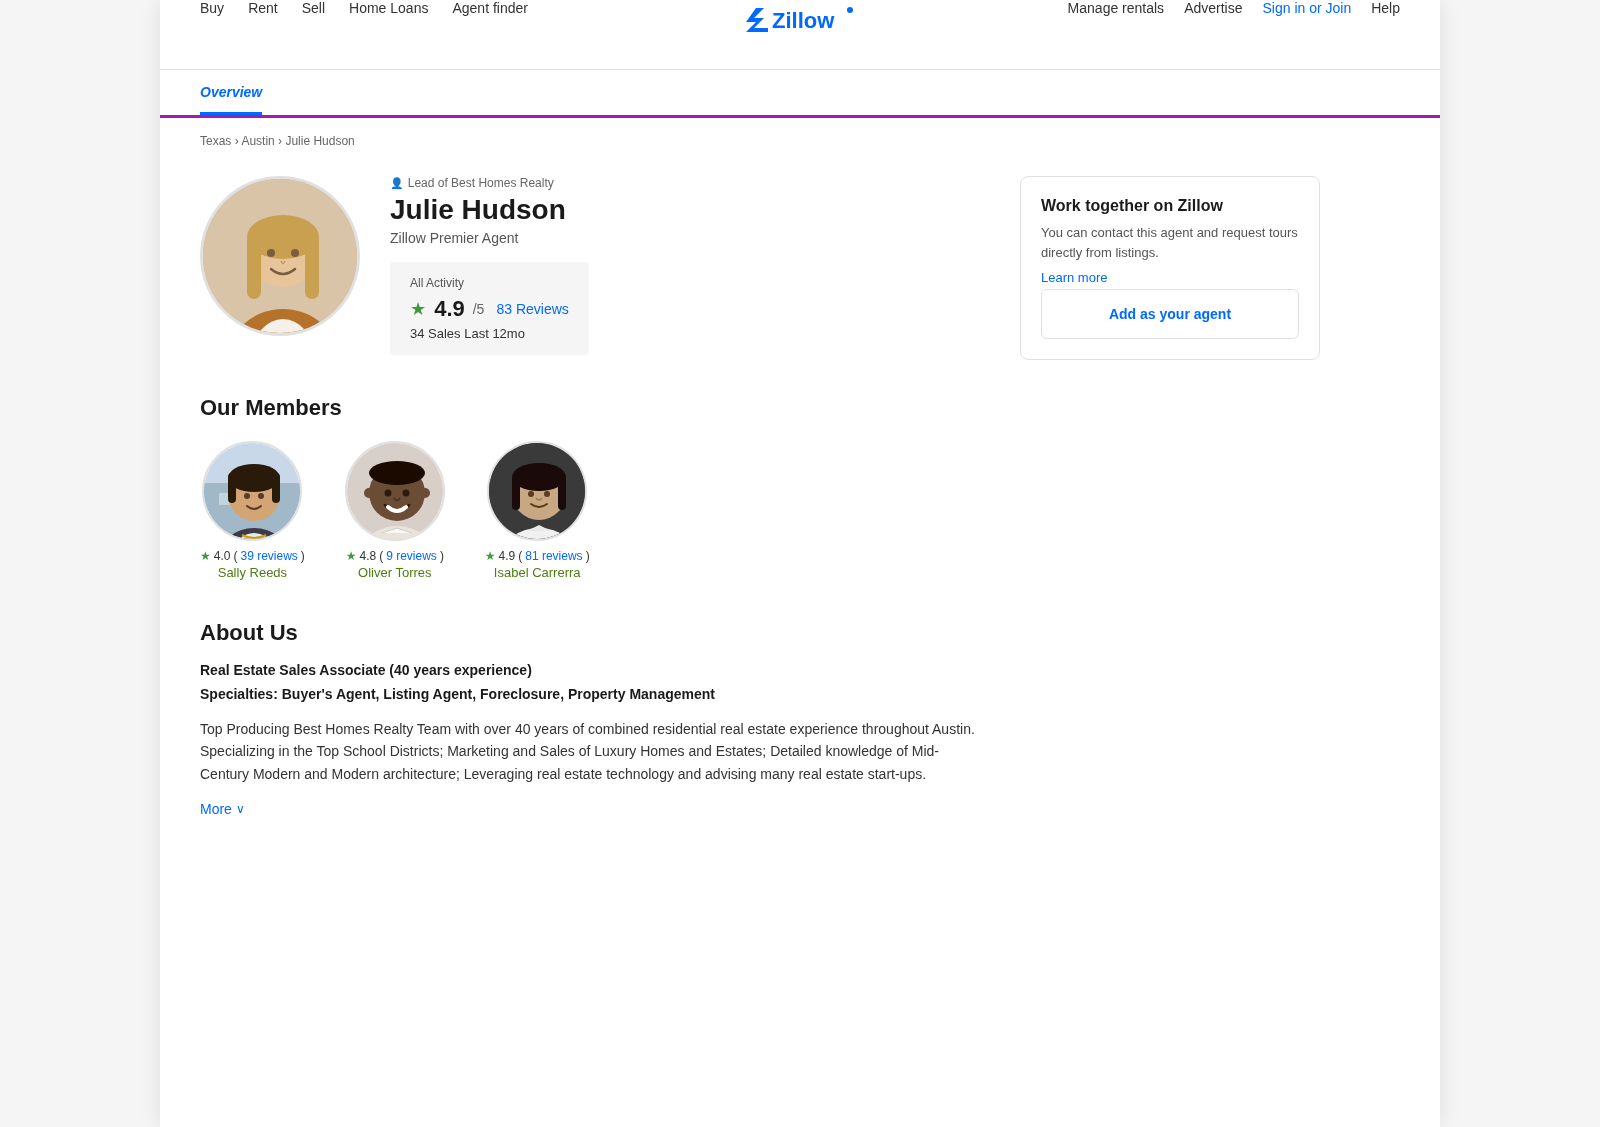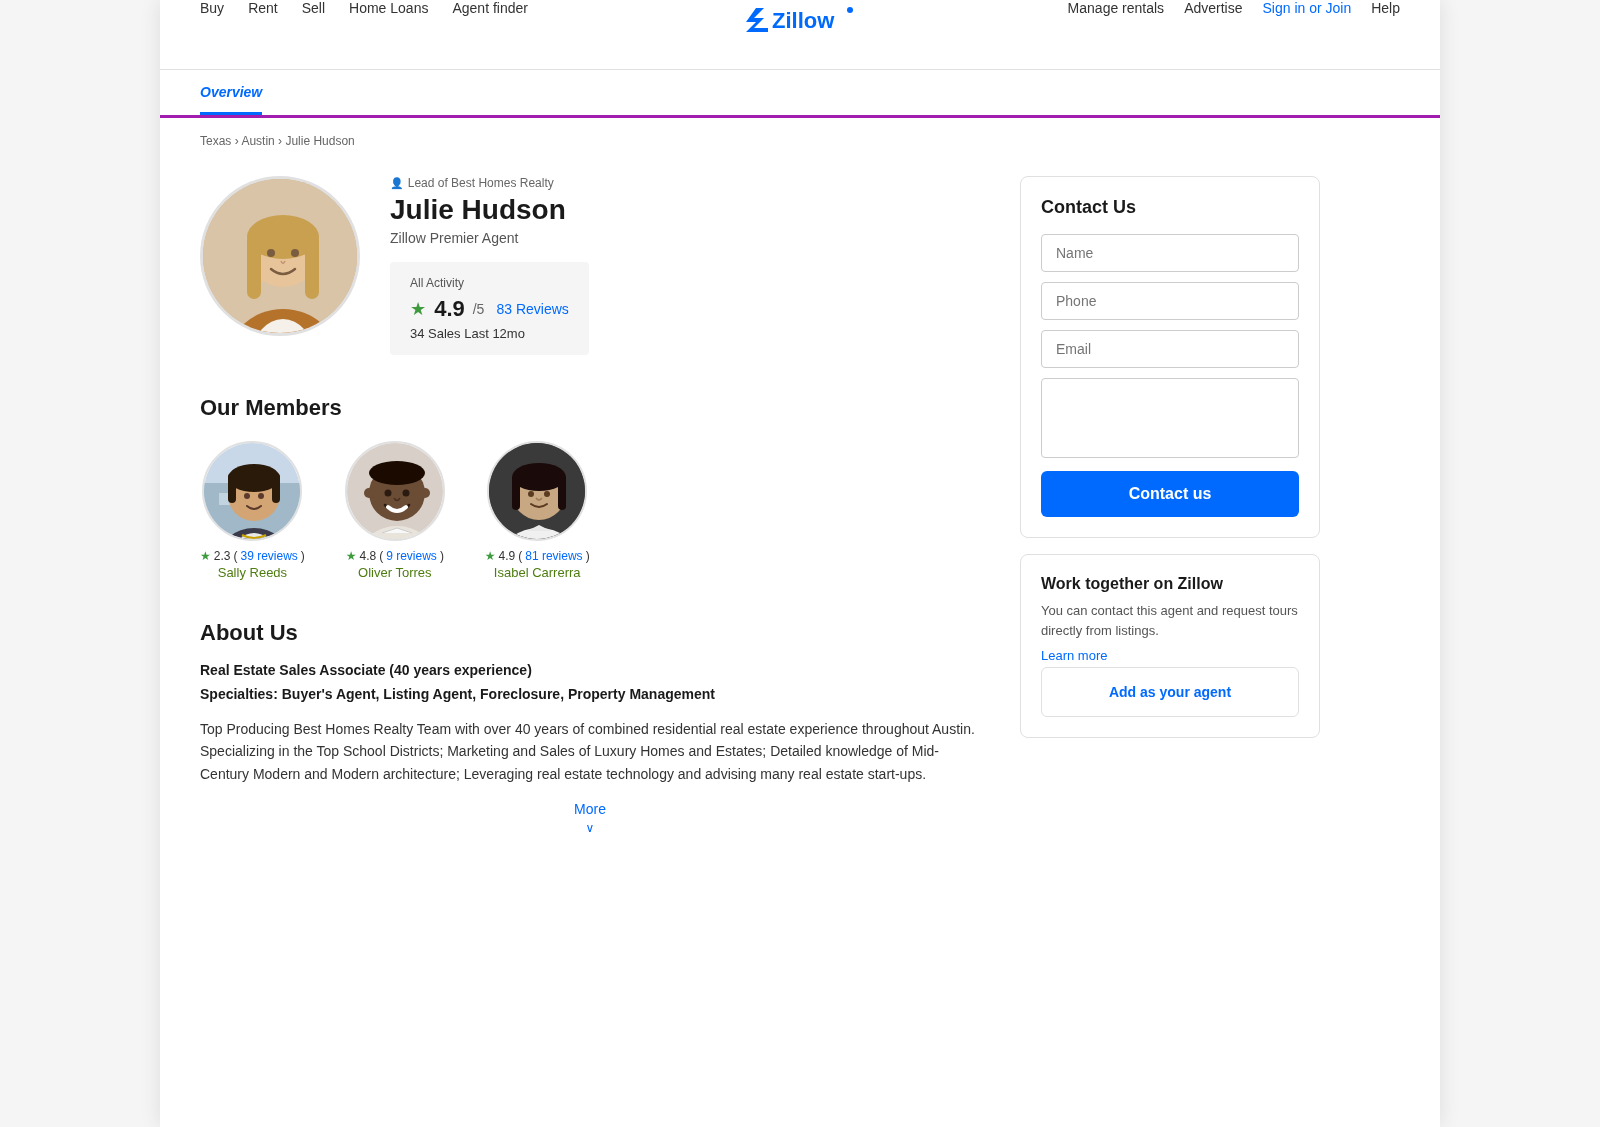--- a/index.html
+++ b/index.html
@@ -57,21 +57,21 @@
     .member-star { color: #3d9a3d; font-size: 12px; }
     .member-name { font-size: 13px; color: #4d7c0f; font-weight: 500; }
     .member-reviews-link { color: #006aff; font-size: 12px; text-decoration: none; }
 
     
     .about-section { margin-bottom: 30px; }
     .about-title { font-size: 22px; font-weight: 700; color: #1a1a1a; margin-bottom: 16px; }
     .about-specialty-title { font-size: 14px; font-weight: 600; color: #1a1a1a; margin-bottom: 8px; }
     .about-specialties { font-size: 14px; color: #1a1a1a; font-weight: 600; margin-bottom: 16px; }
     .about-description { font-size: 14px; color: #333; line-height: 1.6; margin-bottom: 16px; }
-    .more-link { color: #006aff; font-size: 14px; cursor: pointer; text-decoration: none; display: flex; align-items: center; gap: 4px; flex-direction: column; }
+    .more-link { color: #006aff; font-size: 14px; cursor: pointer; text-decoration: none; display: flex; align-items: center; gap: 4px; }
     .chevron-down { font-size: 12px; }
 
     
     .contact-card { border: 1px solid #e0e0e0; border-radius: 8px; padding: 20px; margin-bottom: 16px; }
     .contact-title { font-size: 18px; font-weight: 700; color: #1a1a1a; margin-bottom: 16px; }
     .form-input { width: 100%; border: 1px solid #ccc; border-radius: 4px; padding: 10px 14px; font-size: 14px; color: #999; margin-bottom: 10px; outline: none; background: #fff; }
     .message-area { width: 100%; border: 1px solid #ccc; border-radius: 4px; padding: 10px 14px; font-size: 14px; height: 80px; resize: none; outline: none; background: #fff; margin-bottom: 10px; }
     .contact-btn { width: 100%; background: #006aff; color: #fff; border: none; border-radius: 6px; padding: 14px; font-size: 16px; font-weight: 600; cursor: pointer; }
 
     .work-together-card { border: 1px solid #e0e0e0; border-radius: 8px; padding: 20px; }
@@ -190,21 +190,21 @@
                 <rect x="24" y="30" width="8" height="30" rx="4" fill="#2a1a0a"></rect>
                 <rect x="68" y="30" width="8" height="30" rx="4" fill="#2a1a0a"></rect>
 
                 <circle cx="43" cy="53" r="3" fill="#5a3a2a"></circle>
                 <circle cx="57" cy="53" r="3" fill="#5a3a2a"></circle>
                 <path d="M43 63 Q50 69 57 63" stroke="#5a3a2a" stroke-width="2" fill="none" stroke-linecap="round"></path>
               </svg>
             </div>
             <div class="member-rating">
               <span class="member-star">★</span>
-              <span>2.3</span>
+              <span>4.0</span>
               (<a class="member-reviews-link">39 reviews</a>)
             </div>
             <span class="member-name">Sally Reeds</span>
           </div>
 
           <div class="member-card">
             <div class="member-avatar">
               <svg viewBox="0 0 100 100" xmlns="http://www.w3.org/2000/svg" width="100" height="100">
                 <rect width="100" height="100" fill="#d8d0c8"></rect>
 
@@ -281,28 +281,20 @@
         <p class="about-description">Top Producing Best Homes Realty Team with over 40 years of combined residential real estate experience throughout Austin. Specializing in the Top School Districts; Marketing and Sales of Luxury Homes and Estates; Detailed knowledge of Mid-Century Modern and Modern architecture; Leveraging real estate technology and advising many real estate start-ups.</p>
         <a class="more-link">
           <span>More</span>
           <span class="chevron-down">∨</span>
         </a>
       </div>
     </div>
 
     <div class="right-sidebar">
 
-      <div class="contact-card">
-        <h3 class="contact-title">Contact Us</h3>
-        <input class="form-input" type="text" placeholder="Name" style="">
-        <input class="form-input" type="tel" placeholder="Phone" style="">
-        <input class="form-input" type="email" placeholder="Email" style="">
-        <textarea class="message-area" style=""></textarea>
-        <button class="contact-btn">Contact us</button>
-      </div>
 
       <div class="work-together-card">
         <h3 class="work-together-title">Work together on Zillow</h3>
         <p class="work-together-desc">You can contact this agent and request tours directly from listings.</p>
         <a class="learn-more-link">Learn more</a>
         <button class="add-agent-btn">Add as your agent</button>
       </div>
     </div>
   </div>
 </div>

